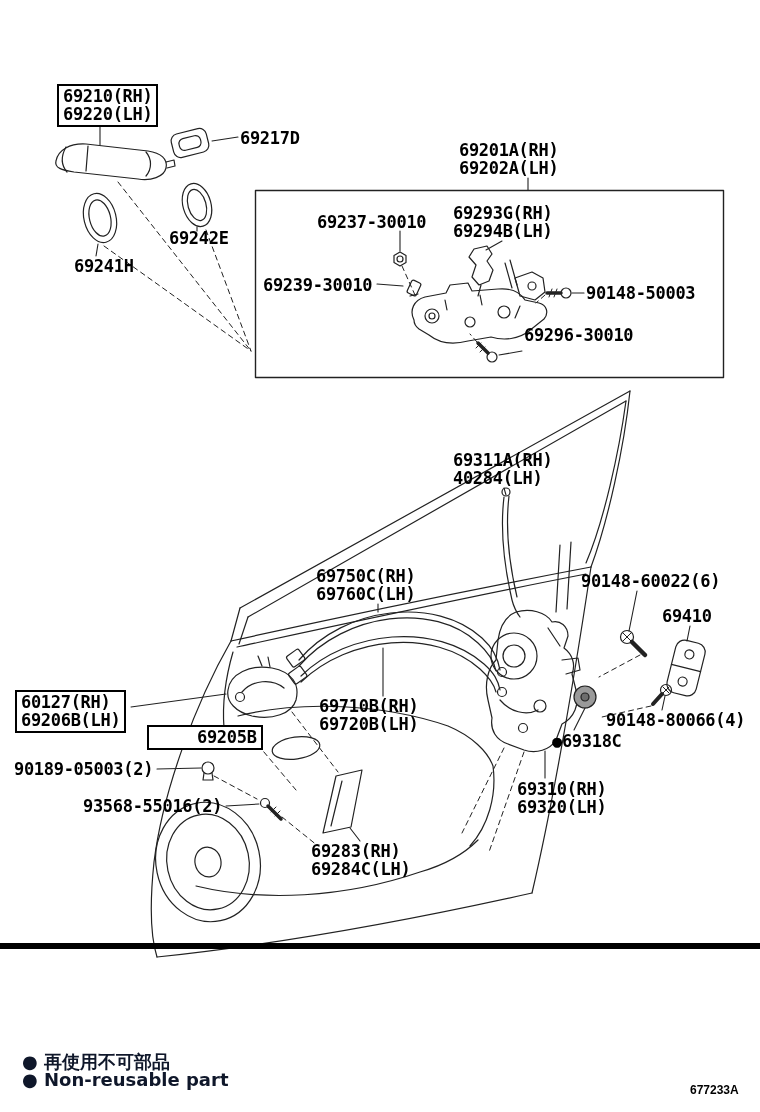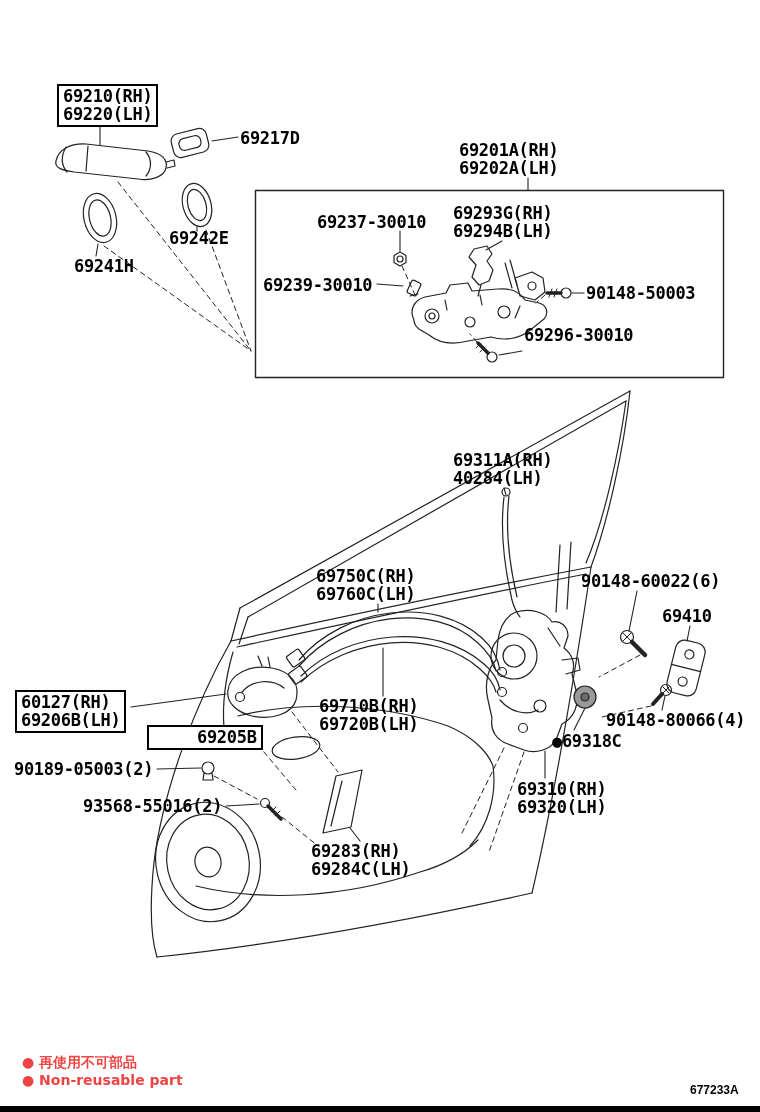--- a/index.html
+++ b/index.html
@@ -3,37 +3,37 @@
 <meta charset="utf-8">
 <style>
   * { margin: 0; padding: 0; box-sizing: border-box; }
   html, body { width: 760px; height: 1112px; }
   body {
     background: #ffffff;
     font-family: "DejaVu Sans Mono", monospace;
     position: relative;
     overflow: hidden;
   }
-  .stage { position: absolute; left: 0; top: 0; width: 760px; height: 1112px; background: #fff; }
+  .stage { position: absolute; left: 0; top: 0; width: 760px; height: 949px; background: #fff; }
   svg.lineart { position: absolute; left: 0; top: 0; }
   .plabel {
     position: absolute;
     font-family: "DejaVu Sans Mono", monospace;
     font-weight: 700;
     font-size: 17px;
     line-height: 18px;
     color: #000;
     white-space: nowrap;
     letter-spacing: -0.3px;
   }
   .plabel.boxed { border: 2px solid #000; padding: 1px 4px 2px 4px; background: #fff; }
   .legend {
     position: absolute; left: 22px; top: 1053px;
     font-family: "DejaVu Sans", "Liberation Sans", sans-serif;
-    font-weight: 700; font-size: 14px; line-height: 18px; color: #ef4444;
+    font-weight: 700; font-size: 18px; line-height: 18px; color: #0f172a;
   }
   .diagcode {
     position: absolute; left: 690px; top: 1083px;
     font-family: Liberation Sans, sans-serif;
     font-weight: 700; font-size: 12px; color: #000;
   }
   .bottom-bar { position: absolute; left: 0; bottom: 0; width: 760px; height: 6px; background: #000; }
 </style>
 </head>
 <body>

